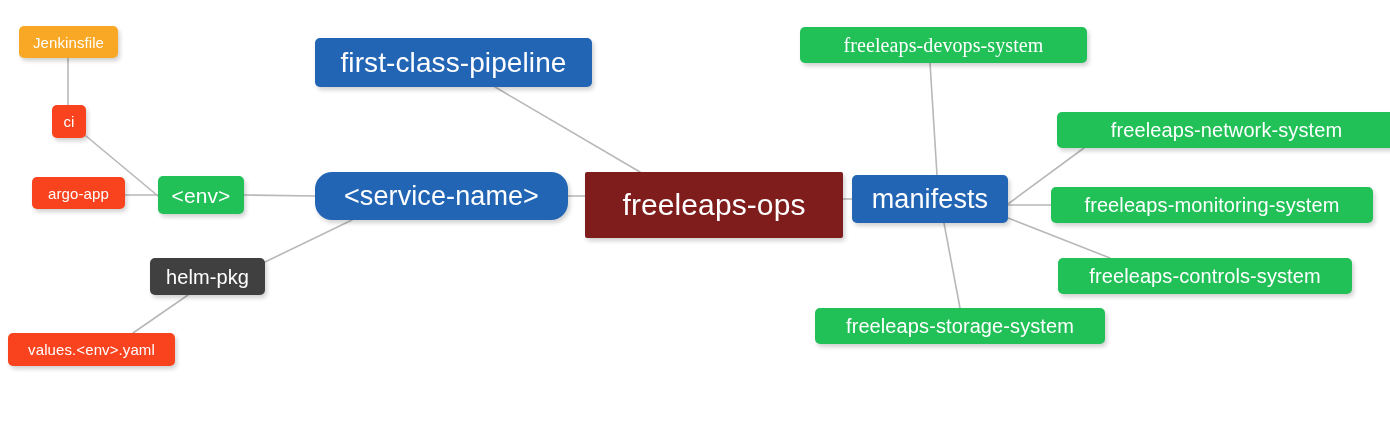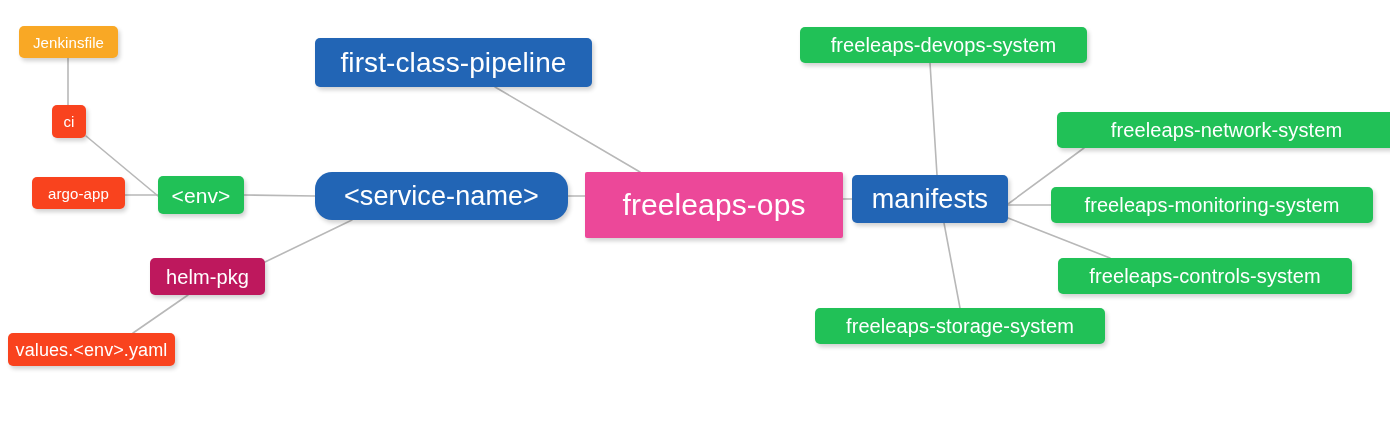--- a/index.html
+++ b/index.html
@@ -76,39 +76,39 @@
       </div>
       <div class="node rounded" style="left: 52px; top: 105px; width: 34px; height: 33px; background: rgb(249, 67, 30); font-size: 15px;">
         <span>ci</span>
       </div>
       <div class="node rounded" style="left: 32px; top: 177px; width: 93px; height: 32px; background: rgb(249, 67, 30); font-size: 15px;">
         <span>argo-app</span>
       </div>
       <div class="node rounded" style="left: 158px; top: 176px; width: 86px; height: 38px; background: rgb(33, 193, 87); font-size: 21px;">
         <span>&lt;env&gt;</span>
       </div>
-      <div class="node rounded" style="left: 150px; top: 258px; width: 115px; height: 37px; background: #be185d; font-size: 20px;">
+      <div class="node rounded" style="left: 150px; top: 258px; width: 115px; height: 37px; background: #404040; font-size: 20px;">
         <span>helm-pkg</span>
       </div>
-      <div class="node rounded" style="left: 8px; top: 333px; width: 167px; height: 33px; background: rgb(249, 67, 30); font-size: 18px;">
+      <div class="node rounded" style="left: 8px; top: 333px; width: 167px; height: 33px; background: rgb(249, 67, 30); font-size: 15px;">
         <span>values.&lt;env&gt;.yaml</span>
       </div>
       <div class="node rounded" style="left: 315px; top: 38px; width: 277px; height: 49px; background: rgb(34, 101, 181); font-size: 28px;">
         <span>first-class-pipeline</span>
       </div>
       <div class="node rounded" style="left: 315px; top: 172px; width: 253px; height: 48px; background: rgb(34, 101, 181); font-size: 27px; border-radius: 17px;">
         <span>&lt;service-name&gt;</span>
       </div>
-      <div class="node root" style="left: 585px; top: 172px; width: 258px; height: 66px; background: #ec4899; font-size: 30px;">
+      <div class="node root" style="left: 585px; top: 172px; width: 258px; height: 66px; background: #7f1d1d; font-size: 30px;">
         <span>freeleaps-ops</span>
       </div>
       <div class="node rounded" style="left: 852px; top: 175px; width: 156px; height: 48px; background: rgb(34, 101, 181); font-size: 27px;">
         <span>manifests</span>
       </div>
-      <div class="node rounded" style="left: 800px; top: 27px; width: 287px; height: 36px; background: rgb(33, 193, 87); font-size: 20px;">
+      <div class="node rounded" style="left: 800px; top: 27px; width: 287px; height: 36px; background: rgb(33, 193, 87); font-size: 20px; font-family: Liberation Serif, serif;">
         <span>freeleaps-devops-system</span>
       </div>
       <div class="node rounded" style="left: 1057px; top: 112px; width: 339px; height: 36px; background: rgb(33, 193, 87); font-size: 20px; align-items: center;">
         <span>freeleaps-network-system</span>
       </div>
       <div class="node rounded" style="left: 1051px; top: 187px; width: 322px; height: 36px; background: rgb(33, 193, 87); font-size: 20px;">
         <span>freeleaps-monitoring-system</span>
       </div>
       <div class="node rounded" style="left: 1058px; top: 258px; width: 294px; height: 36px; background: rgb(33, 193, 87); font-size: 20px; justify-content: center;">
         <span>freeleaps-controls-system</span>

